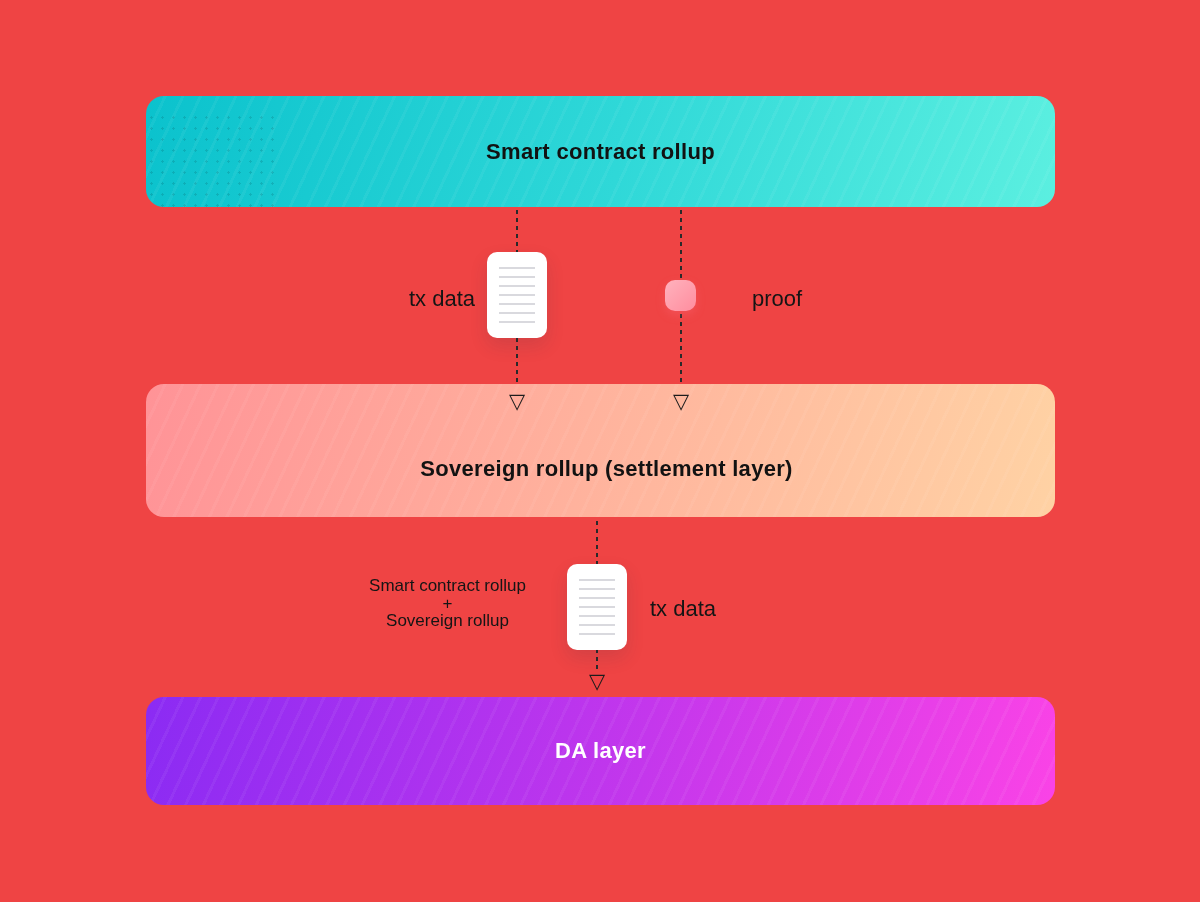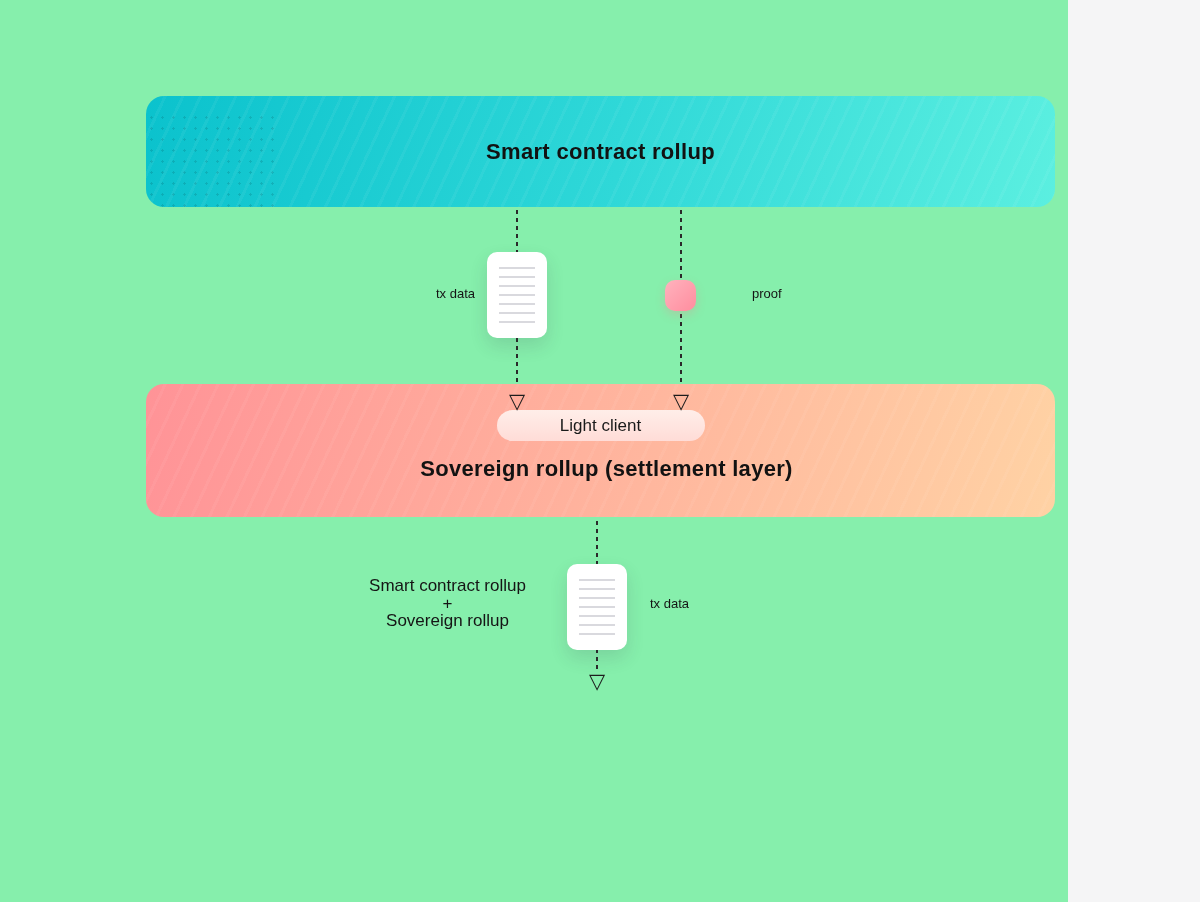--- a/index.html
+++ b/index.html
@@ -1,18 +1,18 @@
 <!DOCTYPE html>
 <html><head>
 <meta charset="utf-8">
 <style>
   html,body{margin:0;padding:0;background:#f5f5f6;}
   .canvas{
-    position:relative;width:1068px;height:902px;overflow:hidden;
-    background:#86efac;
+    position:relative;width:1200px;height:902px;overflow:hidden;
+    background:#ef4444;
     font-family:"Liberation Sans",sans-serif;
     color:#121212;
   }
   .layer-box{
     position:absolute;left:146px;width:909px;border-radius:18px;
     display:flex;align-items:center;justify-content:center;
     overflow:hidden;
   }
   .layer-box::after{ 
     content:"";position:absolute;inset:0;pointer-events:none;
@@ -61,21 +61,21 @@
     position:absolute;left:12px;right:12px;top:15px;height:58px;
     background:repeating-linear-gradient(to bottom,#d9d9de 0 2px,transparent 2px 9px);
   }
   #doc-top{left:487px;top:252px;}
   #doc-bottom{left:567px;top:564px;}
   .proof-icon{
     position:absolute;left:665px;top:280px;width:31px;height:31px;border-radius:10px;
     background:linear-gradient(135deg,#ffb2bd 0%,#ff8d9e 100%);
     box-shadow:0 4px 10px rgba(255,120,140,0.25);z-index:2;
   }
-  .flow-label{position:absolute;font-size:13px;color:#151515;z-index:2;}
+  .flow-label{position:absolute;font-size:22px;color:#151515;z-index:2;}
   #label-txdata-top{left:365px;top:286px;width:110px;text-align:right;}
   #label-proof{left:752px;top:286px;}
   #label-txdata-bottom{left:650px;top:596px;}
   .combined-label{
     position:absolute;left:340px;top:577px;width:215px;text-align:center;
     font-size:17px;line-height:17.6px;color:#151515;z-index:2;
   }
 </style>
 </head>
 <body>
@@ -93,36 +93,36 @@
 
   <div class="flow-label" id="label-txdata-top">tx data</div>
   <div class="doc-icon" id="doc-top">
     <div class="doc-lines"></div>
   </div>
 
   <div class="proof-icon"></div>
   <div class="flow-label" id="label-proof">proof</div>
 
   <div class="layer-box box-mid">
-    <div class="pill">
-      <span>Light client</span>
-    </div>
     <div class="mid-title">Sovereign rollup (settlement layer)</div>
   </div>
 
   <div class="arrowhead" id="arrow-left">▽</div>
   <div class="arrowhead" id="arrow-right">▽</div>
 
   <div class="combined-label">
     <div>Smart contract rollup</div>
     <div>+</div>
     <div>Sovereign rollup</div>
   </div>
 
   <div class="doc-icon" id="doc-bottom">
     <div class="doc-lines"></div>
   </div>
   <div class="flow-label" id="label-txdata-bottom">tx data</div>
 
   <div class="arrowhead" id="arrow-bottom">▽</div>
 
+  <div class="layer-box box-bottom">
+    <div class="box-title">DA layer</div>
+  </div>
 
 </div>
 
 </body></html>

